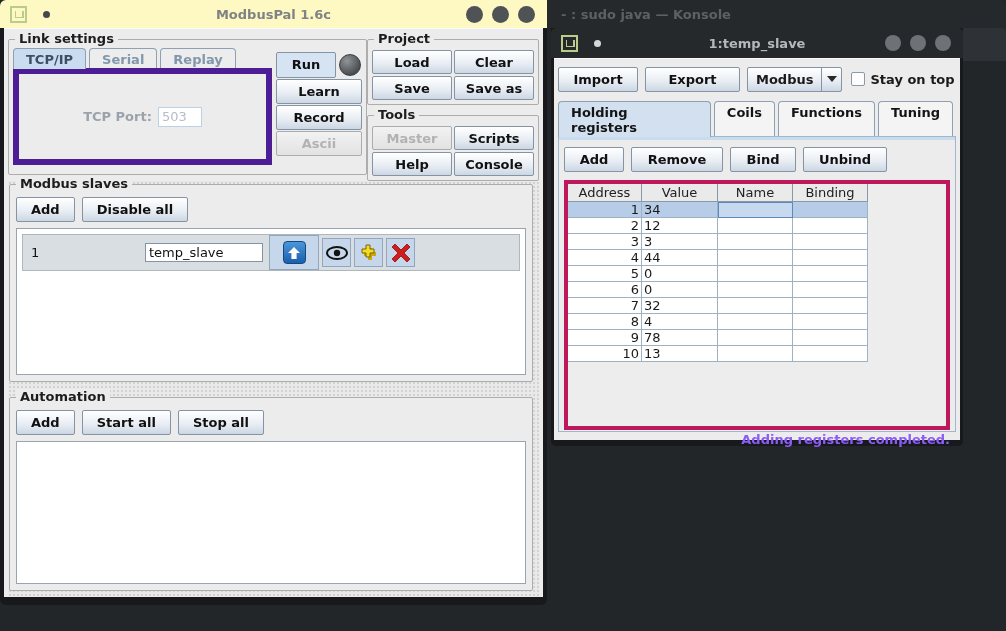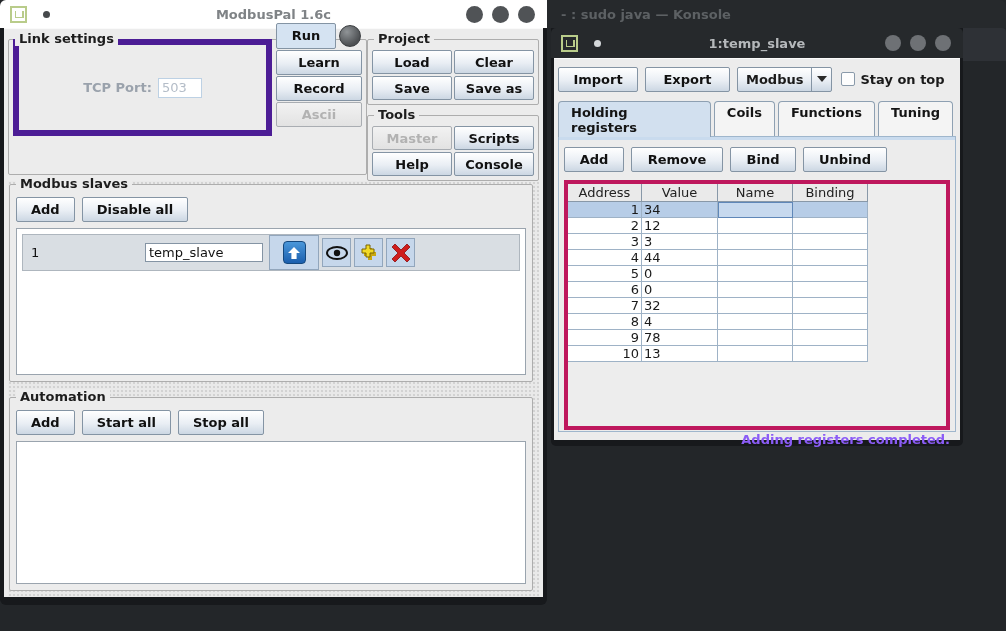--- a/index.html
+++ b/index.html
@@ -5,21 +5,21 @@
   * { margin:0; padding:0; box-sizing:border-box; }
   html,body { width:1006px; height:631px; }
   body {
     position:relative; overflow:hidden;
     background:#232629;
     font-family:"DejaVu Sans", sans-serif;
     font-size:13px; color:#1a1a1a;
   }
   
   .tbar { position:absolute; top:0; height:28px; display:flex; align-items:center; }
-  #tbar-left  { left:0; width:547px; background:#ffffff; border-radius:6px 0 0 0; }
+  #tbar-left  { left:0; width:547px; background:#fef9c3; border-radius:6px 0 0 0; }
   #tbar-right { left:547px; width:459px; background:#26292c; border-radius:0 6px 0 0; }
   .tbar-title-center { position:absolute; left:0; right:0; text-align:center; color:#7f8386; font-weight:bold; }
   #tbar-right .tbar-title-left { color:#5d6164; margin-left:14px; font-weight:bold; }
   .winicon { width:17px; height:17px; border:2px solid #b9cc8a; margin-left:10px; position:relative; background:transparent; }
   .winicon::after { content:""; position:absolute; left:3px; top:3px; width:6px; height:6px; border:1px solid #b9cc8a; border-top:none; border-right:2px solid #b9cc8a; }
   .tdot { width:7px; height:7px; border-radius:50%; margin-left:16px; }
   .tdot.dim { background:#46494c; }
   .tdot.lit { background:#d4d7da; }
   .tcircles { position:absolute; right:12px; display:flex; gap:9px; }
   .tcircle { width:17px; height:17px; border-radius:50%; }
@@ -99,21 +99,21 @@
   
   #win-right { position:absolute; left:551px; top:28px; width:412px; height:418px;
                background:#17191c; border-radius:0 0 5px 5px; padding:0 3px 6px 3px; }
   #wr-titlebar { height:30px; margin:0 -3px; background:#26292c; display:flex; align-items:center; position:relative; border-radius:5px 5px 0 0; }
   #wr-titlebar .tbar-title-center { color:#b5b8bb; }
   #wr-titlebar .tcircle { width:16px; height:16px; }
   #wr-content { height:382px; background:#ececec; border-top:1px solid #fafafa; padding:5px 4px 0 4px;
                 display:flex; flex-direction:column; }
   #wr-toolbar { display:flex; align-items:center; gap:7px; height:26px; flex:none; margin-top:2px; }
   #btn-import { width:80px; height:25px; }
-  #btn-export { width:85px; height:25px; }
+  #btn-export { width:95px; height:25px; }
   #modbus-dd { display:flex; height:25px; border:1px solid #8494a4; border-radius:2px;
                background:linear-gradient(#ffffff,#e9eef4 55%,#ccd7e3); }
   #modbus-dd-label { padding:0 8px; display:flex; align-items:center; font-weight:bold; }
   #modbus-dd-arrow { width:20px; border-left:1px solid #8494a4; display:flex; align-items:center; justify-content:center; }
   .caret-down { width:0; height:0; border-left:5px solid transparent; border-right:5px solid transparent; border-top:6px solid #2a2a2a; }
   #stayontop { display:flex; align-items:center; gap:5px; margin-left:2px; }
   #stayontop .cb { width:14px; height:14px; background:#fdfdfd; border:1px solid #8a9aaa; border-radius:2px; }
   #stayontop label { font-weight:bold; }
 
   #wr-tabs { display:flex; margin-top:9px; flex:none; }
@@ -161,20 +161,25 @@
 </div>
 <div id="konsole-sliver"></div>
 
 <div id="win-left">
  <div id="win-left-content">
 
   <div id="top-row">
 
     <div class="groupbox" id="link-settings">
       <div class="gb-title">Link settings</div>
+      <div id="ls-tabs">
+        <div class="tab sel">TCP/IP</div>
+        <div class="tab unsel">Serial</div>
+        <div class="tab unsel">Replay</div>
+      </div>
       <div id="ls-body">
         <div id="tcp-pane">
           <span id="tcp-port-label">TCP Port:</span>
           <input id="tcp-port-input" value="503" style="">
         </div>
         <div id="ls-buttons">
           <div id="run-row">
             <div class="btn toggled" id="run-btn">Run</div>
             <div id="led"></div>
           </div>

